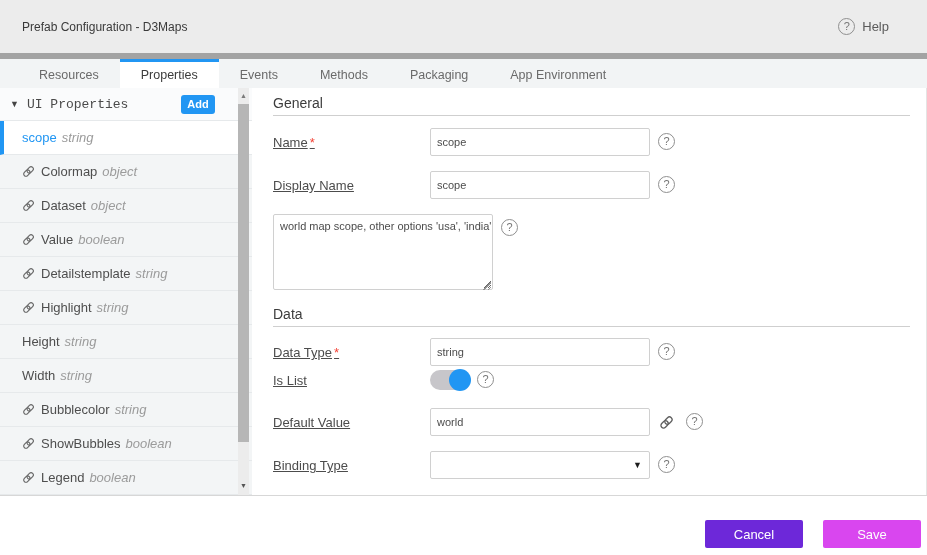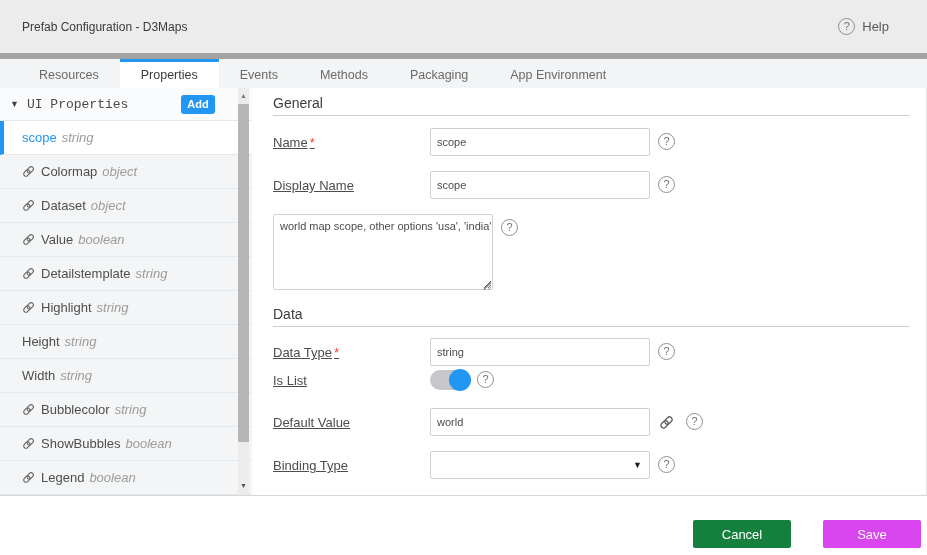--- a/index.html
+++ b/index.html
@@ -122,21 +122,21 @@
     padding:0 7px; cursor:pointer;
   }
   .selbox .sel-arrow { font-size:9px; color:#1d1d1d; }
 
   
   .footer { flex:1; background:#fff; position:relative; }
   .btn {
     position:absolute; top:24px; width:98px; height:28px; border:none; border-radius:2px;
     font-size:13px; color:#fff; cursor:pointer; font-family:"Liberation Sans", sans-serif;
   }
-  .btn.cancel { right:136px; background:#15803d; }
+  .btn.cancel { right:124px; background:#6d28d9; }
   .btn.save   { right:6px;  background:#d946ef; color:#fdfdfd; }
 
   
   .r-name { margin-top:12px; }
   .r-display { margin-top:15px; }
   .r-desc { margin-top:15px; }
   .r-dtype { margin-top:11px; }
   .r-islist { }
   .r-default { margin-top:18px; }
   .r-binding { margin-top:15px; }

